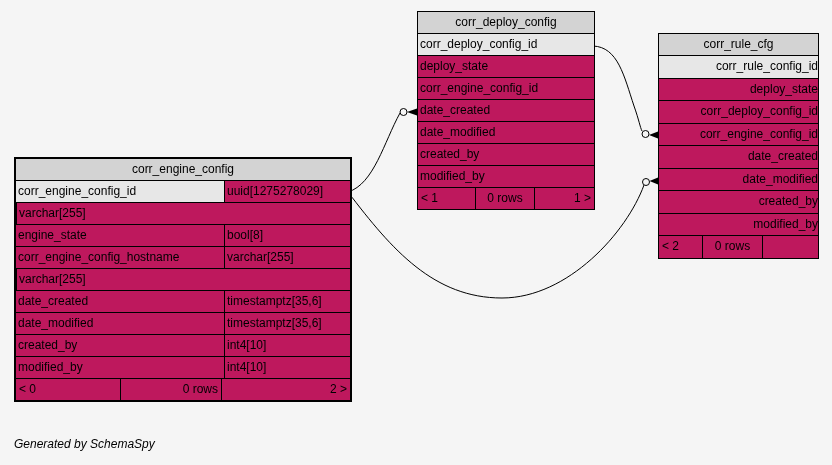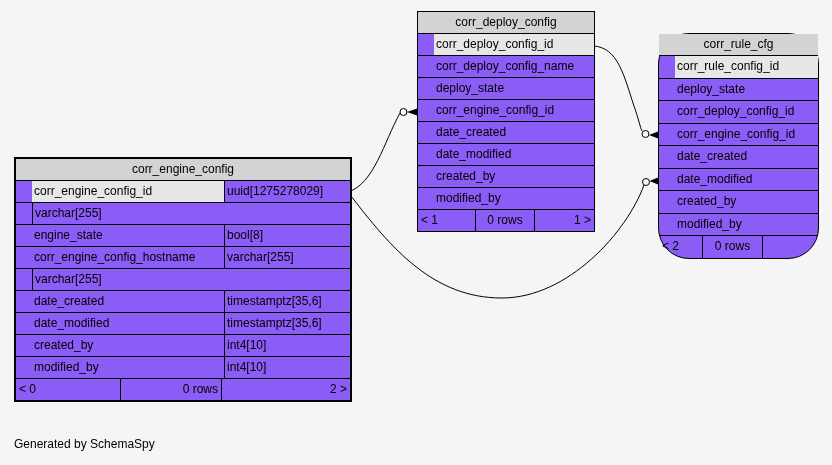--- a/index.html
+++ b/index.html
@@ -2,47 +2,47 @@
 <html><head>
 <meta charset="utf-8">
 <style>
   html,body{margin:0;padding:0;background:#f5f5f5;}
   .canvas{
     position:relative;width:832px;height:465px;overflow:hidden;
     background:#f5f5f5;color:#000;
     font-family:"Liberation Sans","DejaVu Sans",sans-serif;font-size:12px;
   }
   svg.edges{position:absolute;left:0;top:0;pointer-events:none;}
-  .tbl{position:absolute;background:#8b5cf6;border:1px solid #000;}
+  .tbl{position:absolute;background:#be185d;border:1px solid #000;}
   .tbl-engine{left:14px;top:157px;width:334px;border-width:2px;}
   .tbl-deploy{left:417px;top:11px;width:176px;}
-  .tbl-rule{left:658px;top:33px;width:159px;border-radius:31px;}
+  .tbl-rule{left:658px;top:33px;width:159px;}
   .hdr{
     background:#d3d3d3;text-align:center;border-bottom:1px solid #000;
     height:21px;line-height:21px;white-space:nowrap;overflow:hidden;cursor:pointer;
   }
-  .row{display:flex;border-bottom:1px solid #000;height:21px;line-height:21px;padding-left:16px;}
-  .tbl-rule .row{height:21.5px;line-height:21.5px;}
+  .row{display:flex;border-bottom:1px solid #000;height:21px;line-height:21px;}
+  .tbl-rule .row{height:21.5px;line-height:21.5px;text-align:right;}
   .cell-name{flex:1;padding-left:2px;white-space:nowrap;overflow:hidden;}
   .cell-type{width:123px;border-left:1px solid #000;padding-left:2px;white-space:nowrap;overflow:hidden;}
   .pk{background:#e7e7e7;}
   .nav{display:flex;height:21px;line-height:21px;}
   .tbl-rule .nav{height:21.5px;line-height:21.5px;}
   .nav .c{box-sizing:border-box;padding:0 3px;white-space:nowrap;border-right:1px solid #000;}
   .nav .c:last-child{border-right:none;}
   .tbl-engine .nav .c1{width:105px;}
   .tbl-engine .nav .c2{width:101px;text-align:right;}
   .tbl-engine .nav .c3{flex:1;text-align:right;}
   .tbl-deploy .nav .c1{width:58px;}
   .tbl-deploy .nav .c2{width:59px;text-align:center;}
   .tbl-deploy .nav .c3{flex:1;text-align:right;}
   .tbl-rule .nav .c1{width:44px;}
   .tbl-rule .nav .c2{width:60px;text-align:center;}
   .tbl-rule .nav .c3{flex:1;}
-  .gen-note{position:absolute;left:14px;top:437px;white-space:nowrap;}
+  .gen-note{position:absolute;left:14px;top:437px;white-space:nowrap;font-style:italic;}
 </style>
 </head>
 <body>
 
 <div class="canvas">
 
   <svg class="edges" width="832" height="465" viewBox="0 0 832 465">
 
     <path d="M348,192 C374,184 384,142 400,113" fill="none" stroke="#000" stroke-width="1"></path>
     <circle cx="403.5" cy="112" r="3.5" fill="#f5f5f5" stroke="#000" stroke-width="1"></circle>
@@ -102,23 +102,20 @@
     </div>
   </div>
 
   <div class="tbl tbl-deploy">
     <div class="hdr">corr_deploy_config</div>
 
     <div class="row">
       <span class="cell-name pk">corr_deploy_config_id</span>
     </div>
     <div class="row">
-      <span class="cell-name">corr_deploy_config_name</span>
-    </div>
-    <div class="row">
       <span class="cell-name">deploy_state</span>
     </div>
     <div class="row">
       <span class="cell-name">corr_engine_config_id</span>
     </div>
     <div class="row">
       <span class="cell-name">date_created</span>
     </div>
     <div class="row">
       <span class="cell-name">date_modified</span>

